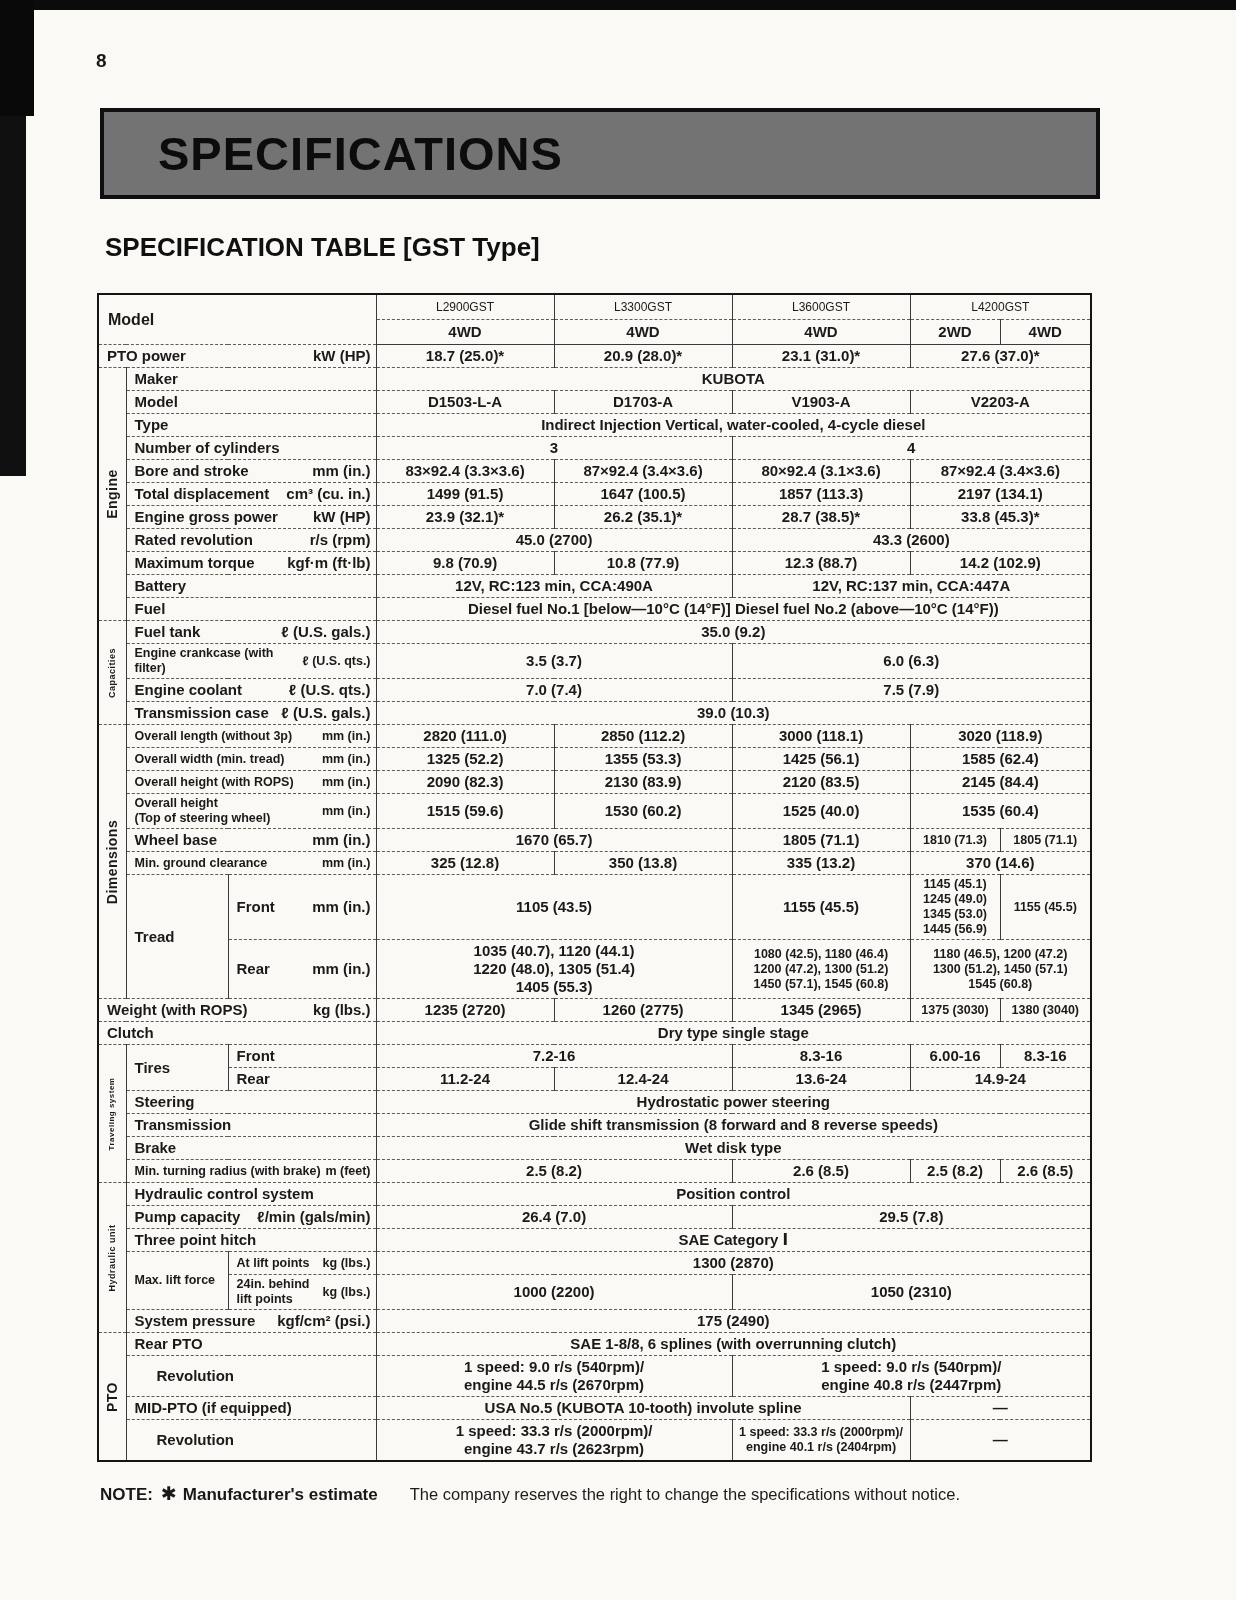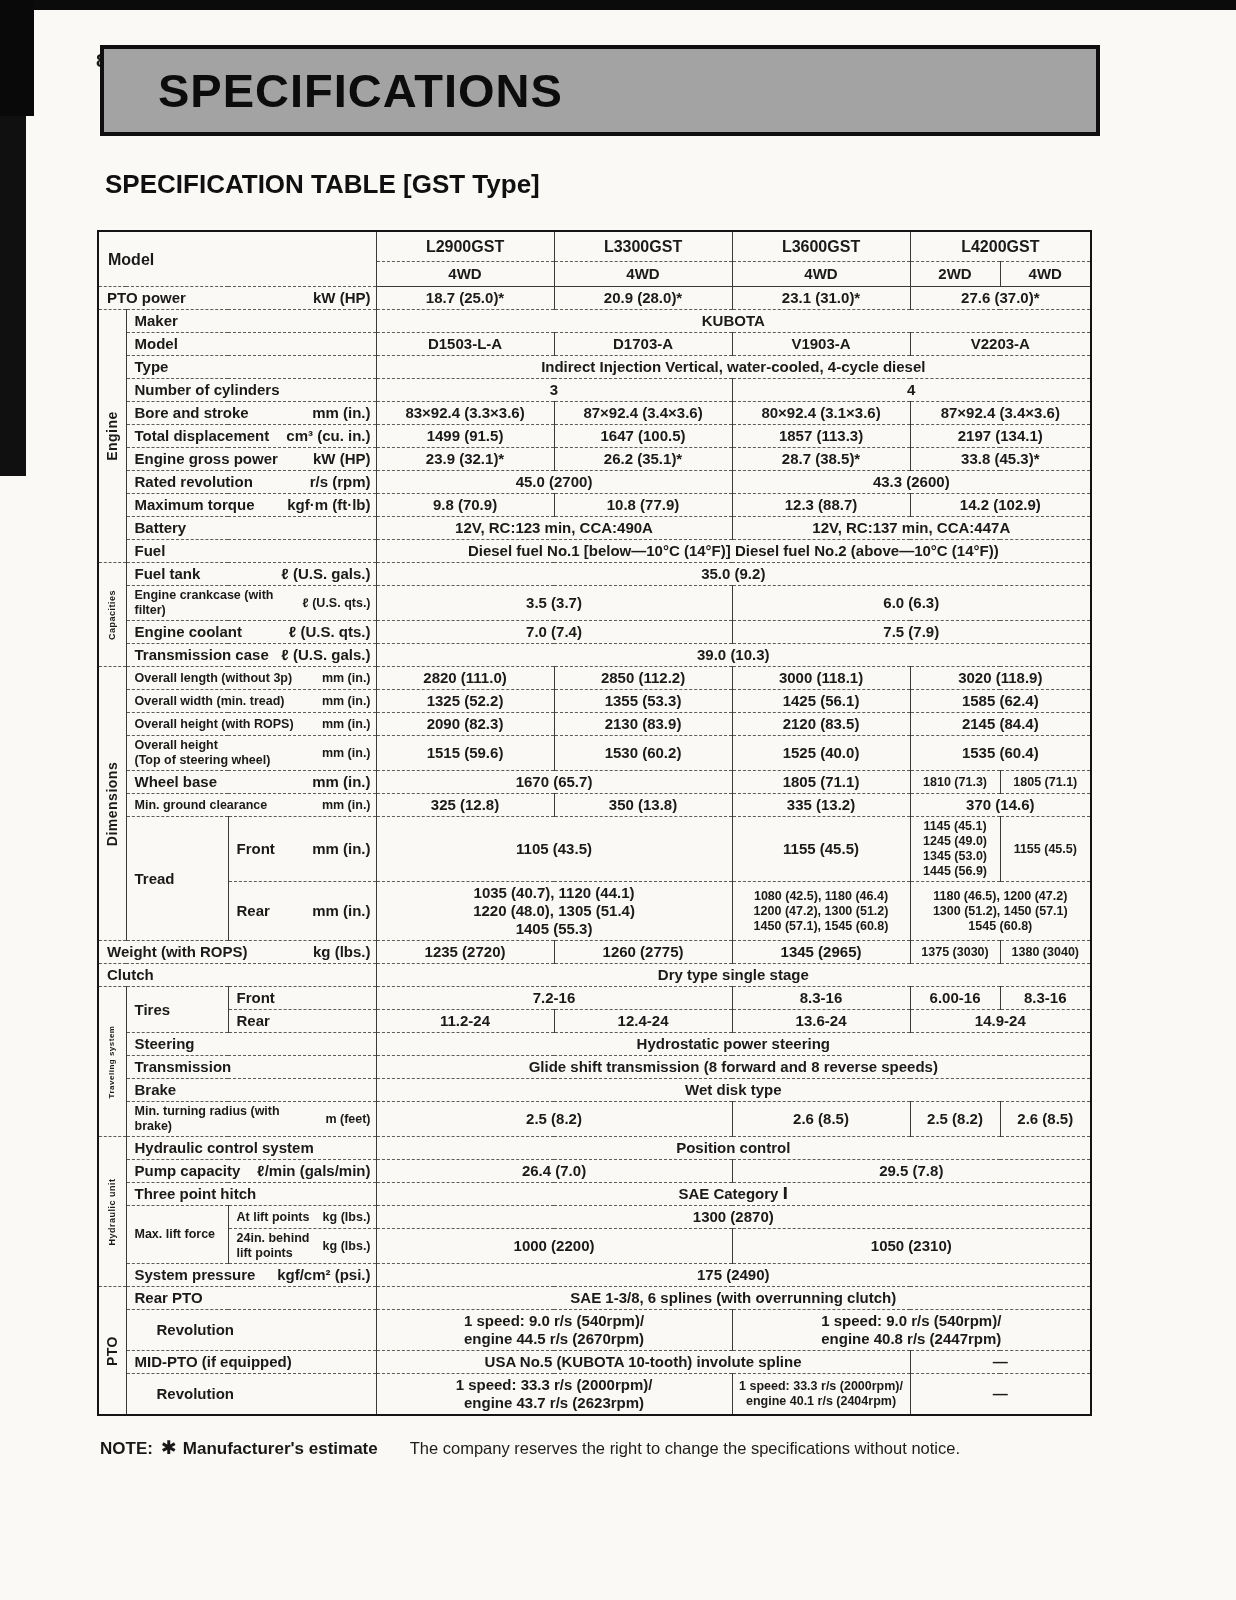--- a/index.html
+++ b/index.html
@@ -15,26 +15,26 @@
     background: #faf9f5;
     color: #181818;
     overflow: hidden;
   }
   .artifact-top { position: absolute; top: 0; left: 0; width: 1236px; height: 10px; background: #0b0b0b; }
   .artifact-left { position: absolute; top: 0; left: 0; width: 26px; height: 476px; background: #101010; }
   .artifact-left2 { position: absolute; top: 0; left: 0; width: 34px; height: 116px; background: #090909; }
   .page-number { position: absolute; top: 50px; left: 96px; font-size: 19px; font-weight: 700; }
   .content { position: absolute; top: 0; left: 0; width: 1236px; padding: 0 0 0 97px; }
   .title-box {
-    margin-top: 45px; margin-left: 3px;
+    margin-top: 108px; margin-left: 3px;
     width: 1000px; height: 91px;
     border: 4px solid #0f0f0f;
     display: flex; align-items: center;
     padding-left: 54px;
-    background: #a3a3a3;
+    background: #737373;
   }
   .title { font-size: 47px; font-weight: 700; letter-spacing: 1px; color: #0c0c0c; }
   .section-title { margin-top: 33px; margin-left: 8px; font-size: 26px; font-weight: 700; color: #101010; }
 
   table.spec-table {
     margin-top: 30px;
     width: 993px;
     border-collapse: collapse;
     table-layout: fixed;
     border: 2px solid #141414;
@@ -48,37 +48,37 @@
     font-size: 15px;
     font-weight: 600;
     text-align: center;
     vertical-align: middle;
     line-height: 1.2;
     white-space: pre-line;
     overflow: hidden;
     color: #1a1a1a;
   }
   tr:nth-child(2) td { border-bottom: 1px solid #3a3a3a; }
-  .c-h  { font-size: 16px; font-weight: 700; padding: 5px 20px; }
+  .c-h  { font-size: 12px; font-weight: 400; padding: 5px 20px; }
   .c-h2 { font-size: 15px; font-weight: 700; padding: 3px 4px; }
   .c-corner { text-align: left; padding-left: 9px; font-size: 16px; font-weight: 700; }
   .c-group { position: relative; padding: 1px; }
   .c-group .vert {
     position: absolute; left: 50%; top: 50%;
     transform: translate(-50%, -50%) rotate(180deg);
     writing-mode: vertical-rl;
     line-height: 1;
     font-weight: 700;
     letter-spacing: 0.5px;
     white-space: nowrap;
   }
   .c-label0, .c-label, .c-labelA, .c-labelB { text-align: left; padding-left: 8px; font-weight: 700; }
   .small { font-size: 12.5px; }
   .indent { padding-left: 30px; }
-  .wrap { display: flex; justify-content: space-between; align-items: center; gap: 6px; }
+  .wrap { display: flex; justify-content: space-between; align-items: center; }
   .wrap span { white-space: pre-line; }
   .wrap .unit { white-space: nowrap; font-weight: 700; }
 
   .note {
     margin-top: 20px; margin-left: 3px;
     width: 1030px;
     display: flex; align-items: baseline;
     font-size: 17px;
   }
   .note-label { font-weight: 700; }
@@ -356,21 +356,21 @@
             <td colspan="2" class="c-data">1000 (2200)</td>
             <td colspan="3" class="c-data">1050 (2310)</td>
           </tr>
           <tr>
             <td colspan="2" class="c-label"><div class="wrap"><span>System pressure</span><span class="unit">kgf/cm² (psi.)</span></div></td>
             <td colspan="5" class="c-data">175 (2490)</td>
           </tr>
           <tr>
             <td rowspan="4" class="c-group"><span class="vert" style="font-size: 14px;">PTO</span></td>
             <td colspan="2" class="c-label">Rear PTO</td>
-            <td colspan="5" class="c-data">SAE 1-3/8, 6 splines (with overrunning clutch)</td>
+            <td colspan="5" class="c-data">SAE 1-8/8, 6 splines (with overrunning clutch)</td>
           </tr>
           <tr>
             <td colspan="2" class="c-label indent">Revolution</td>
             <td colspan="2" class="c-data">1 speed: 9.0 r/s (540rpm)/
 engine 44.5 r/s (2670rpm)</td>
             <td colspan="3" class="c-data">1 speed: 9.0 r/s (540rpm)/
 engine 40.8 r/s (2447rpm)</td>
           </tr>
           <tr>
             <td colspan="2" class="c-label">MID-PTO (if equipped)</td>

